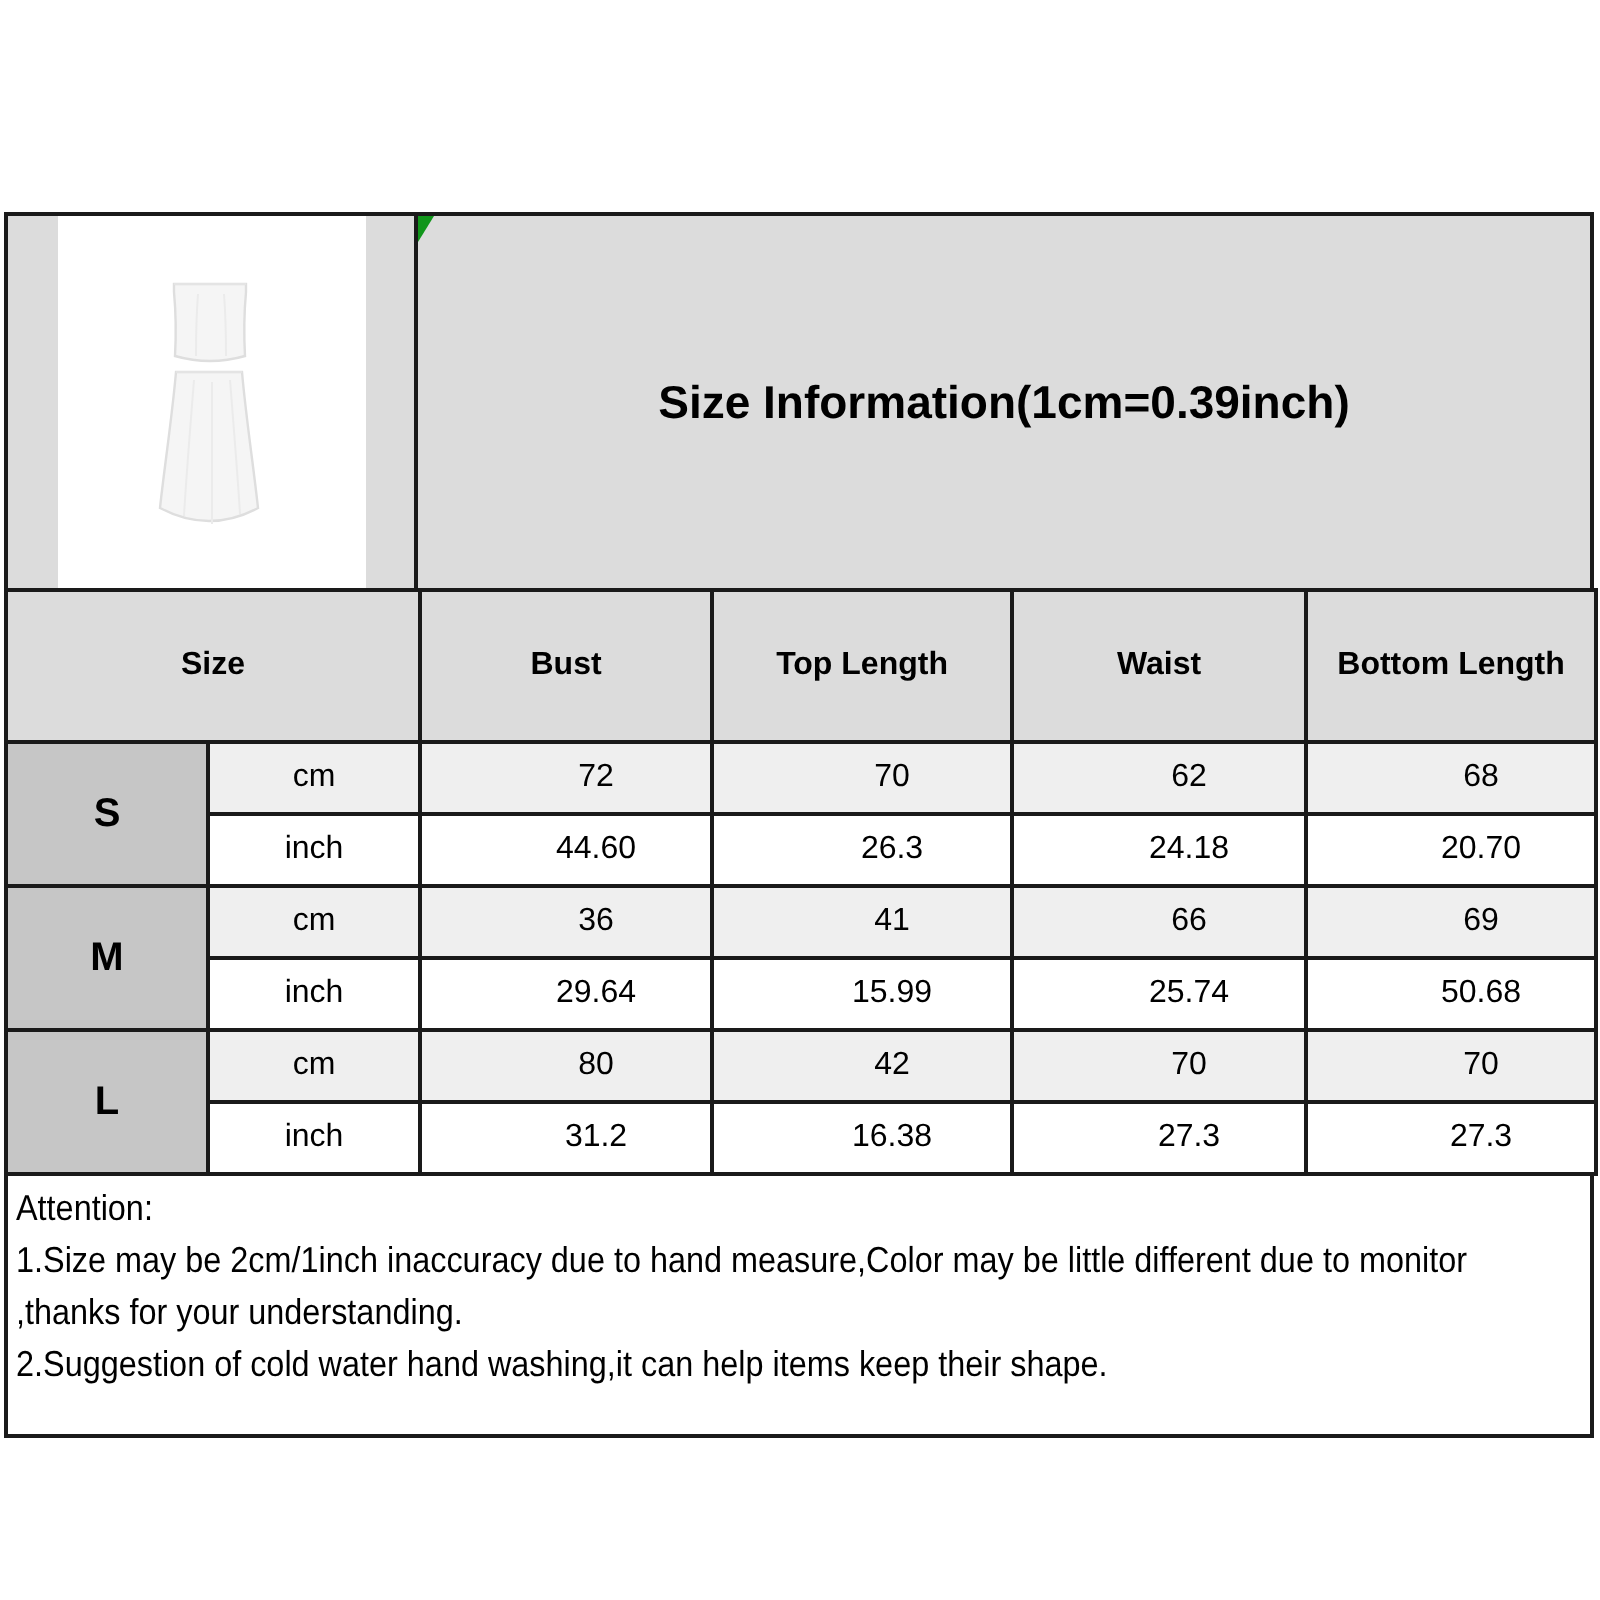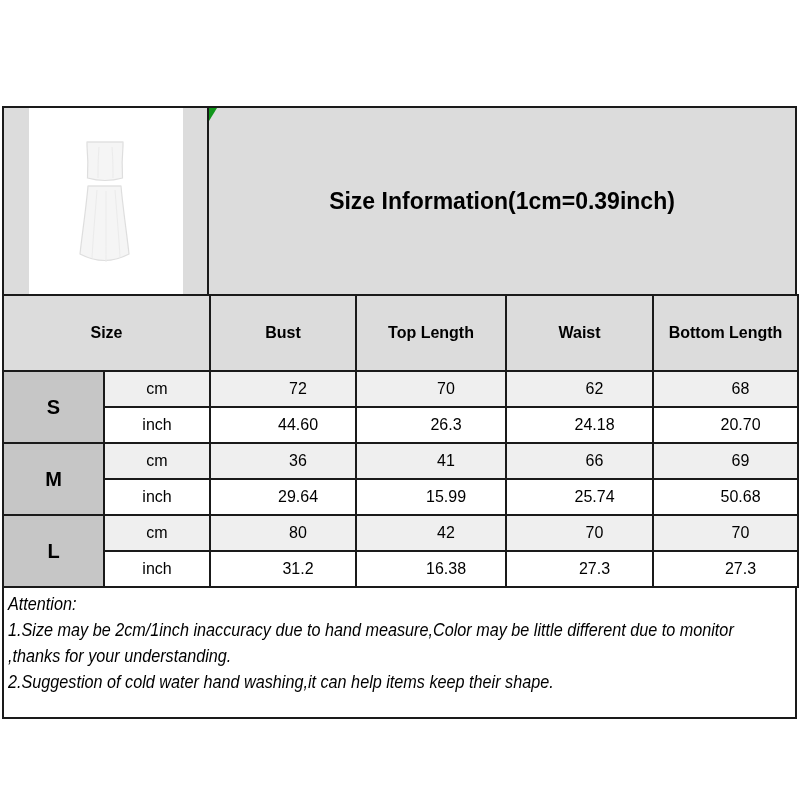--- a/index.html
+++ b/index.html
@@ -70,21 +70,20 @@
   tr.cm-row td{background:var(--cm-row-bg);}
   tr.inch-row td{background:var(--inch-row-bg);}
   td.unit{font-weight:normal;font-size:16px;}
   td.val{font-size:16px;padding-left:30px;}
   
   .attention{
     margin-top:-2px;height:133px;
     border:2px solid var(--border);
     background:#ffffff;
     padding:3px 0 0 4px;
-    font-style:italic;
   }
   .attn-line{
     font-size:18px;line-height:26px;white-space:nowrap;
     transform:scaleX(0.9);transform-origin:0 50%;
   }
 </style>
 </head>
 <body>
 
 <div class="sheet">

